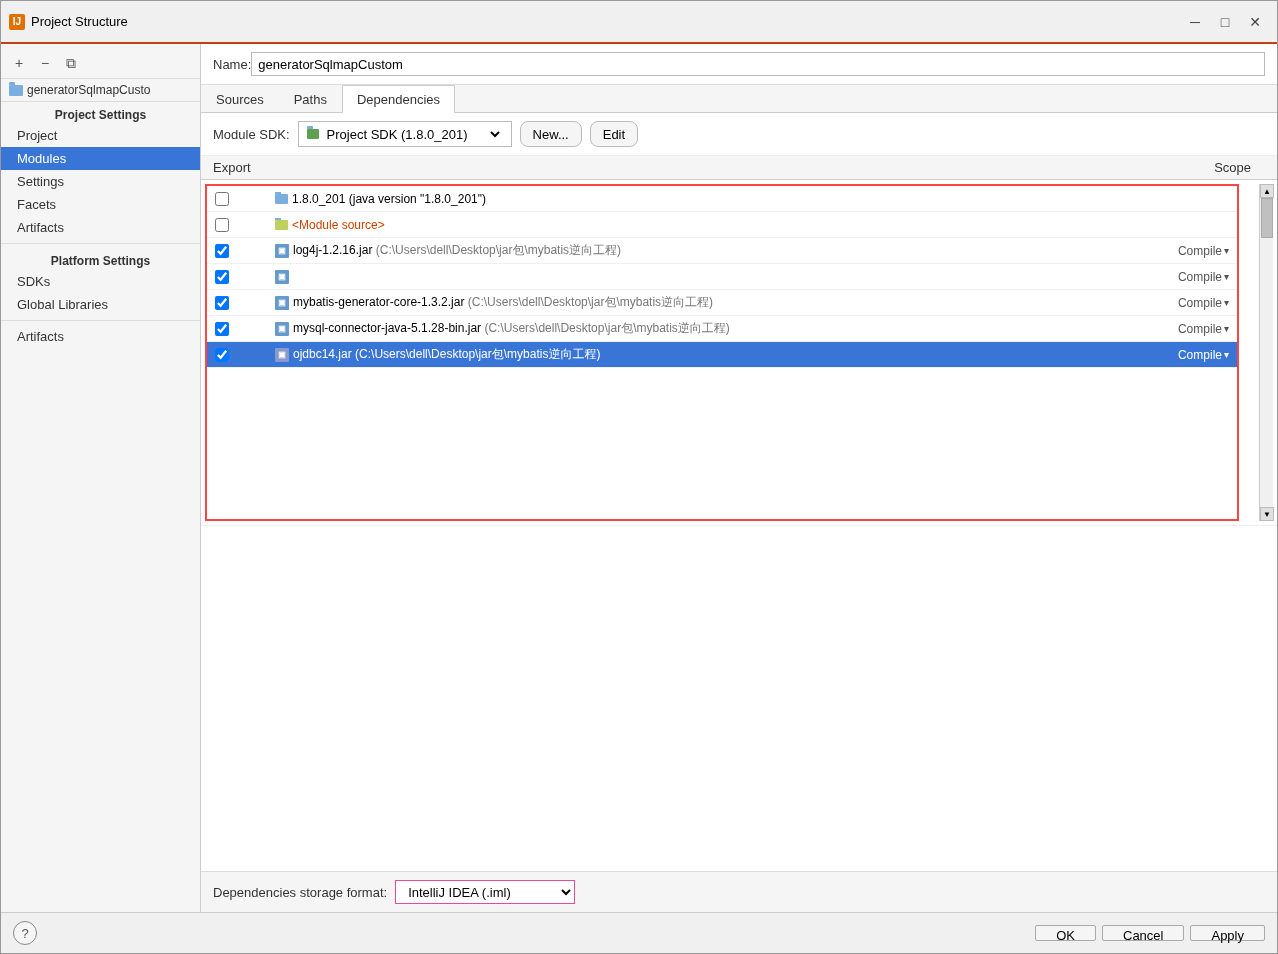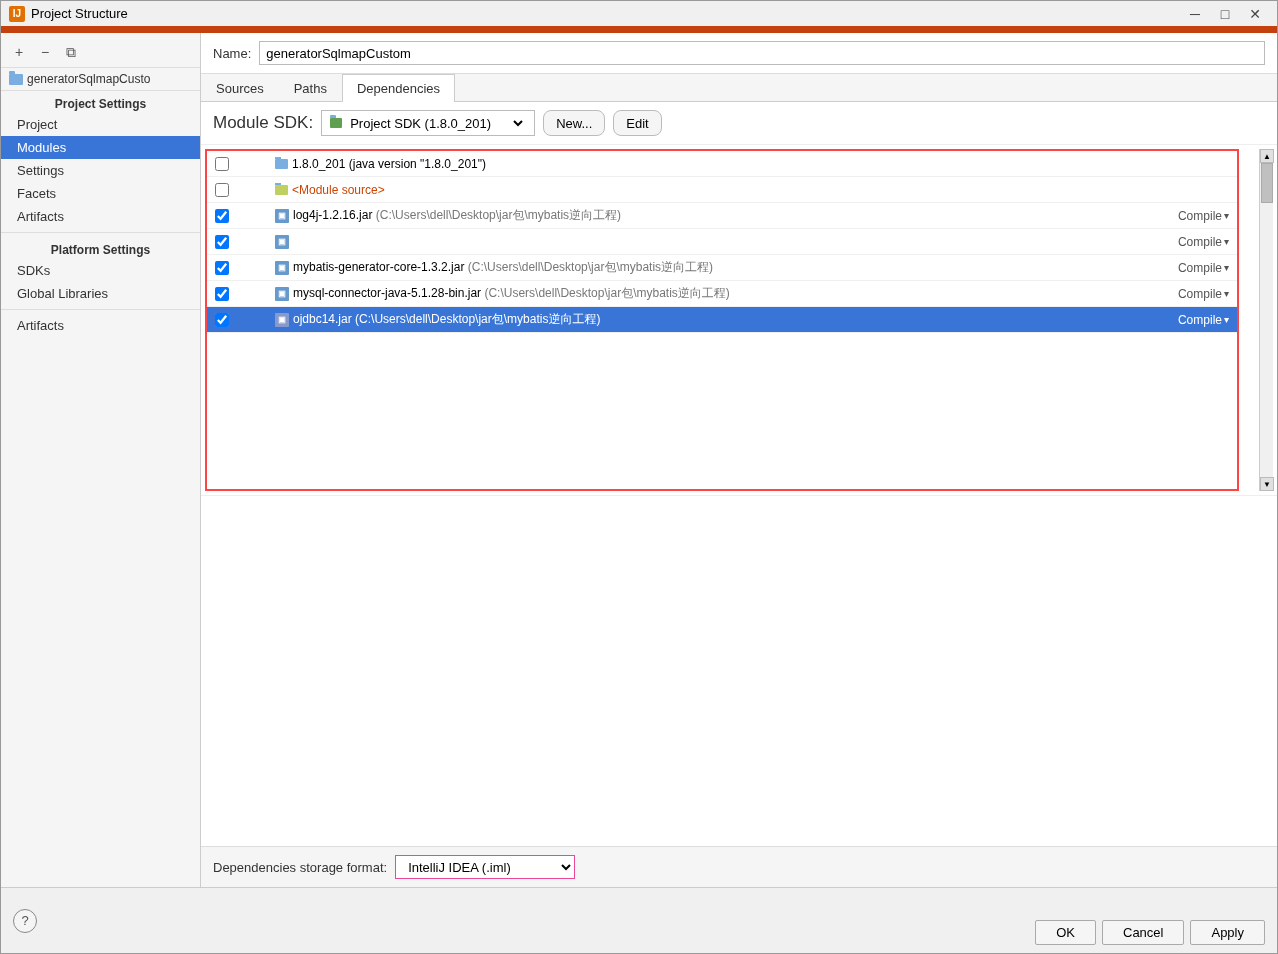--- a/index.html
+++ b/index.html
@@ -16,25 +16,25 @@
       width: 1278px;
       height: 954px;
       background: #f0f0f0;
       border: 1px solid #999;
       display: flex;
       flex-direction: column;
     }
 
     .title-bar {
       background: #f0f0f0;
-      height: 32px;
+      height: 43px;
       display: flex;
       align-items: center;
       padding: 0 8px;
-      border-bottom: 7px solid #c2410c;
+      border-bottom: 2px solid #c2410c;
       user-select: none;
     }
 
     .title-bar-icon {
       width: 16px;
       height: 16px;
       margin-right: 6px;
       background: #e07000;
       border-radius: 2px;
       display: flex;
@@ -171,21 +171,21 @@
       display: flex;
       flex-direction: column;
       background: #fff;
     }
 
     .name-row {
       display: flex;
       align-items: center;
       padding: 8px 12px;
       border-bottom: 1px solid #ddd;
-      gap: 8px;
+      gap: 0;
     }
 
     .name-label {
       font-size: 13px;
       color: #333;
     }
 
     .name-input {
       flex: 1;
       height: 24px;
@@ -227,21 +227,21 @@
 
     .sdk-row {
       display: flex;
       align-items: center;
       padding: 8px 12px;
       border-bottom: 1px solid #eee;
       gap: 8px;
     }
 
     .sdk-label {
-      font-size: 17px;
+      font-size: 13px;
       color: #333;
     }
 
     .sdk-select {
       display: flex;
       align-items: center;
       gap: 4px;
     }
 
     .sdk-dropdown {
@@ -430,28 +430,27 @@
       background: #f5f5f5;
       cursor: pointer;
       font-size: 13px;
       display: flex;
       align-items: center;
       justify-content: center;
       color: #555;
     }
 
     .action-btn {
-      height: 25px;
+      height: 16px;
       padding: 2px 20px;
       border: 1px solid #aaa;
       background: #f5f5f5;
       cursor: pointer;
       font-size: 13px;
       border-radius: 2px;
-      margin-top: 24px;
     }
     .action-btn.primary {
       background: #f5f5f5;
     }
 
     .dep-table-wrapper {
       flex: 1;
       overflow: hidden;
       position: relative;
       display: flex;
@@ -593,20 +592,26 @@
               <span class="folder-icon" style="width:12px;height:10px;background:#5fa050;flex-shrink:0;"></span>
               <select>
                 <option>Project SDK (1.8.0_201)</option>
               </select>
             </div>
           </div>
           <button class="sdk-action-btn">New...</button>
           <button class="sdk-action-btn">Edit</button>
         </div>
 
+        <div class="dep-table-header">
+          <div class="dep-table-header-export">Export</div>
+          <div class="dep-table-header-name"></div>
+          <div class="dep-table-header-scope">Scope</div>
+          <div style="width:14px"></div>
+        </div>
 
         <div class="dep-table-wrapper">
           <div class="dep-table-scroll">
 
             <div class="dep-row dep-row-sdk">
               <div class="dep-export">
                 <input type="checkbox" class="dep-checkbox" style="">
               </div>
               <div class="dep-name">
                 <span class="folder-icon" style="width:13px;height:10px;background:#7baee0;"></span>

